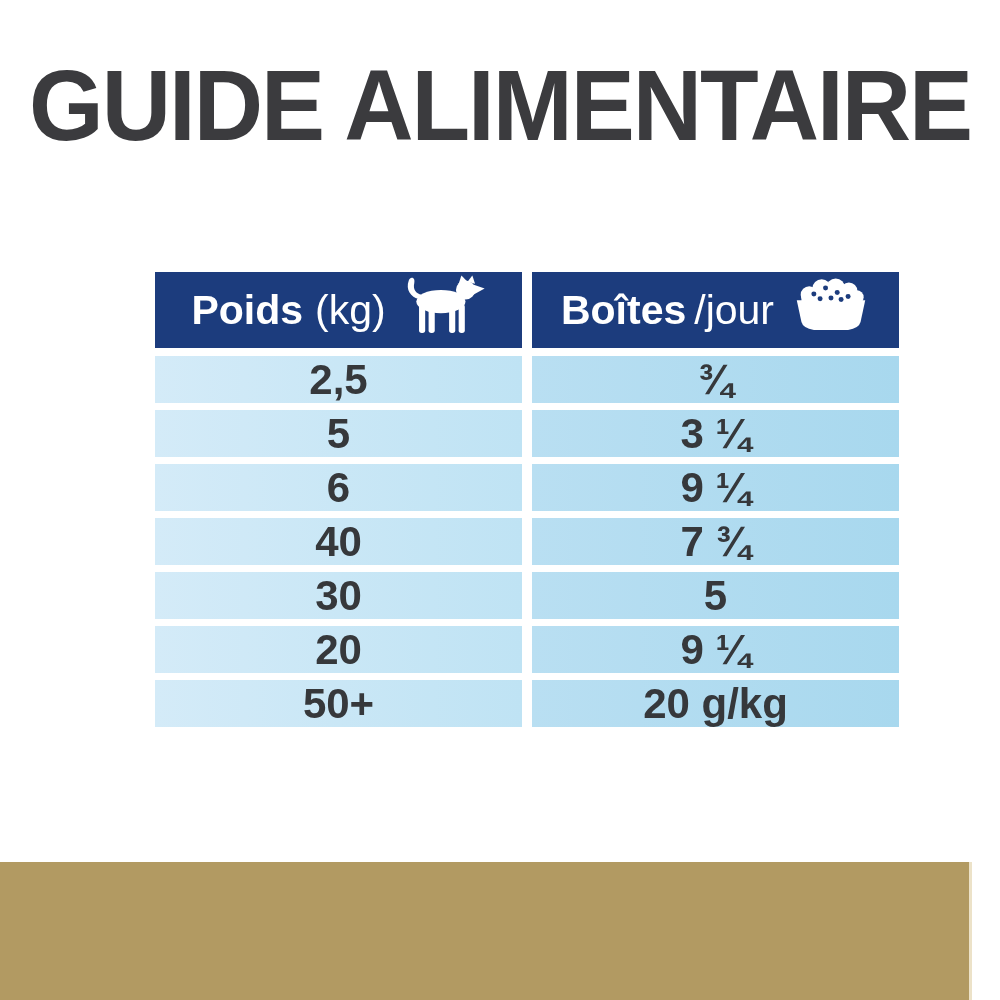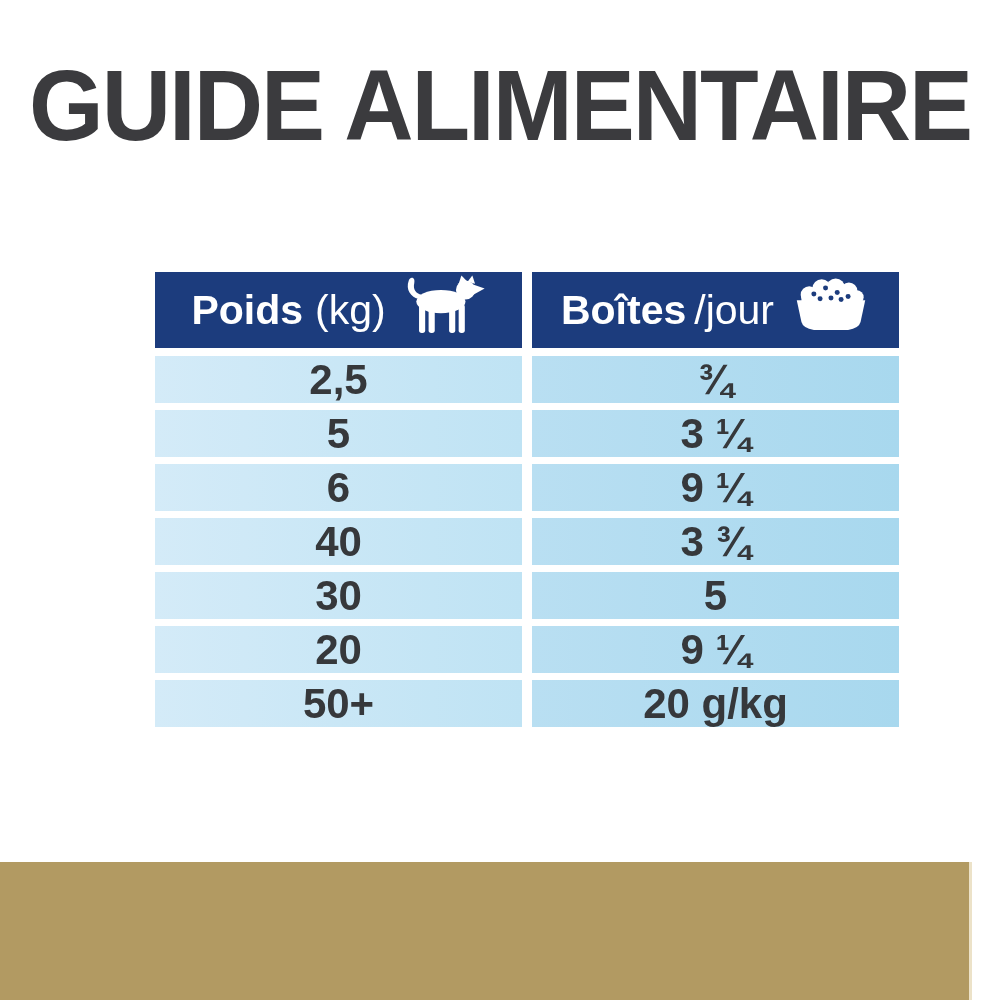--- a/index.html
+++ b/index.html
@@ -136,21 +136,21 @@
       <div class="t-cell amount">3 ¼</div>
     </div>
 
     <div class="t-row">
       <div class="t-cell weight">6</div>
       <div class="t-cell amount">9 ¼</div>
     </div>
 
     <div class="t-row">
       <div class="t-cell weight">40</div>
-      <div class="t-cell amount">3 ¾</div>
+      <div class="t-cell amount">7 ¾</div>
     </div>
 
     <div class="t-row">
       <div class="t-cell weight">30</div>
       <div class="t-cell amount">5</div>
     </div>
 
     <div class="t-row">
       <div class="t-cell weight">20</div>
       <div class="t-cell amount">9 ¼</div>

